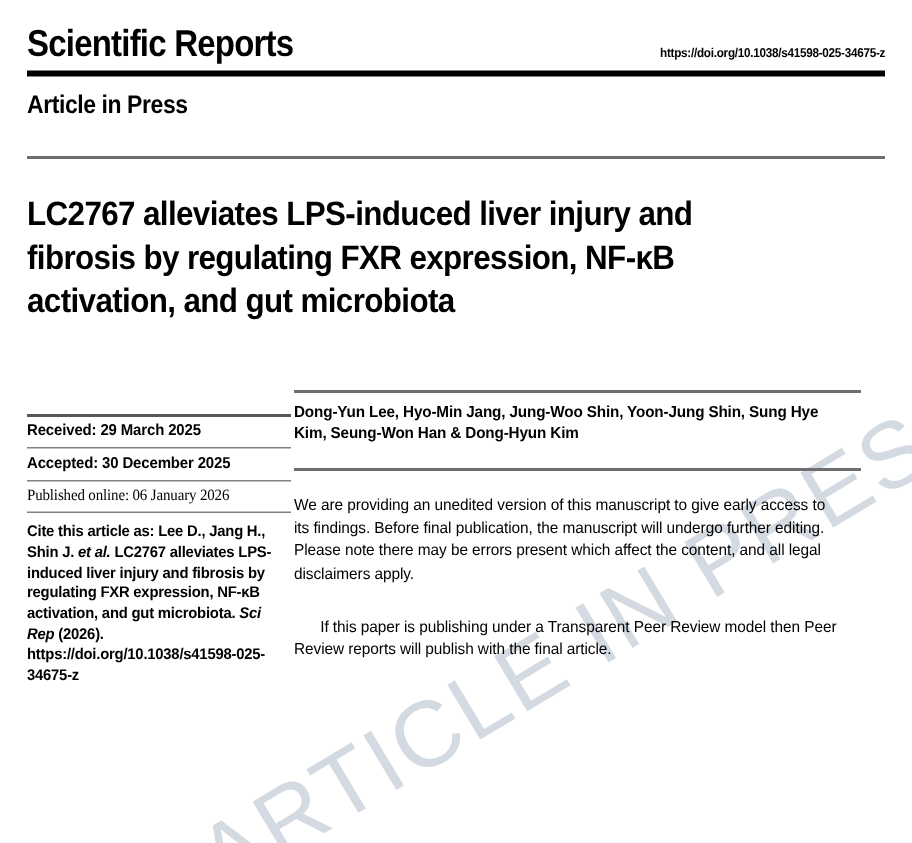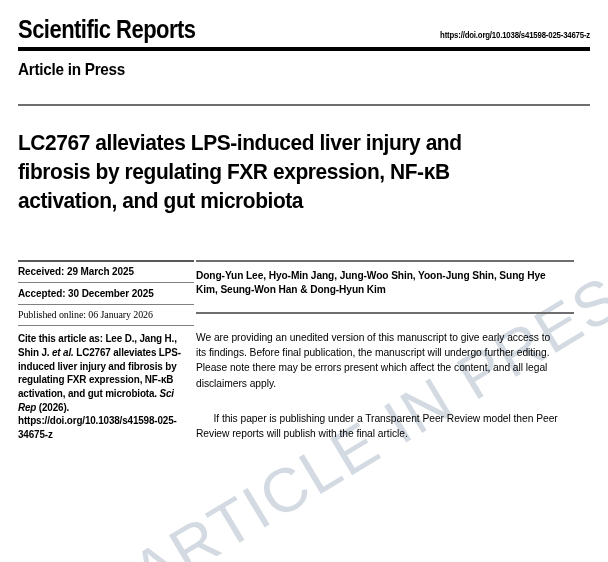--- a/index.html
+++ b/index.html
@@ -115,21 +115,21 @@
     letter-spacing: -0.45px;
     color: #000;
     transform: scaleX(0.93);
     transform-origin: left top;
   }
 
   
   .col-left {
     position: absolute;
     left: 18px;
-    top: 260px;
+    top: 276px;
     width: 176px;
   }
   .col-right {
     position: absolute;
     left: 196px;
     top: 260px;
     width: 378px;
   }
 
   .hr-dark {

